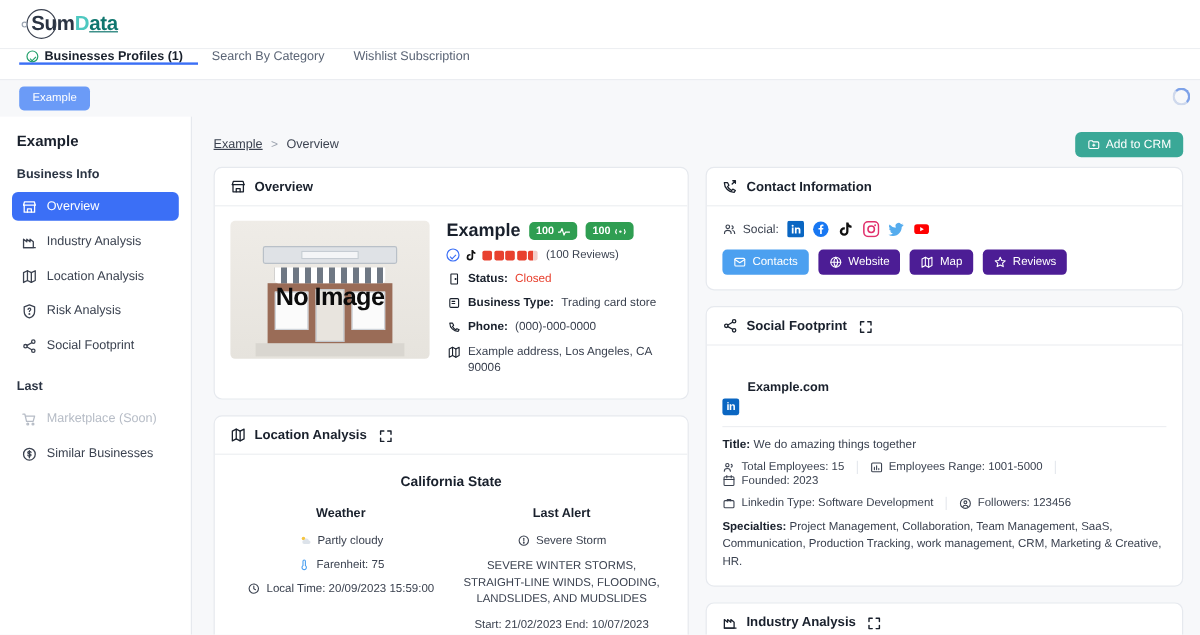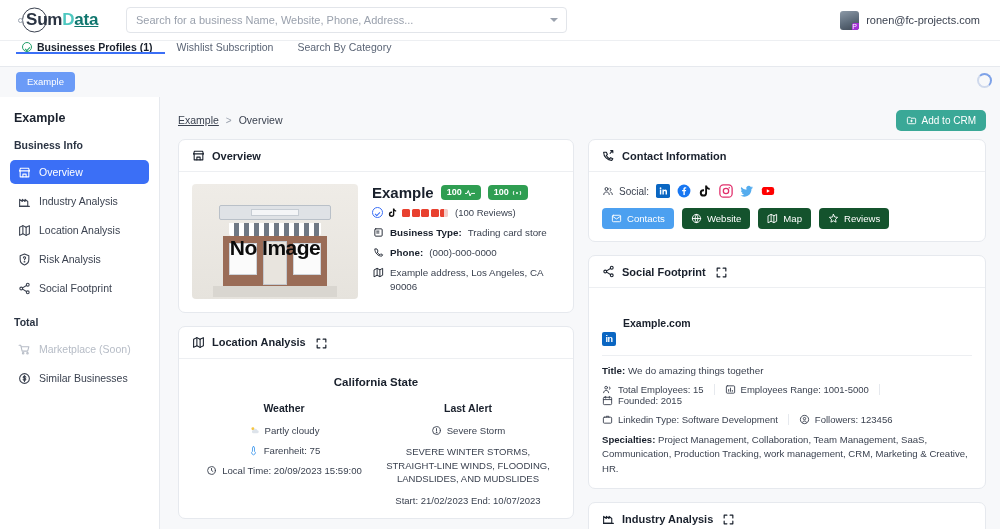--- a/index.html
+++ b/index.html
@@ -189,21 +189,21 @@
 
   
   .social-row { display: flex; align-items: center; gap: 7px; margin-bottom: 10px; }
   .social-label { font-size: 10px; color: #3b4250; display: flex; align-items: center; gap: 5px; }
   .social-label svg { width: 12px; height: 12px; display:block; }
   .si { width: 14px; height: 14px; border-radius: 3px; display: flex; align-items: center; justify-content: center; cursor: pointer; }
   .si svg { width: 14px; height: 14px; display: block; }
   .btn-row { display: flex; gap: 8px; }
   .cbtn {
     border: none; border-radius: 4px; height: 21px; padding: 0 9px; font-size: 9.6px; color: #fff;
-    display: flex; align-items: center; gap: 5px; cursor: pointer; background: #14532d;
+    display: flex; align-items: center; gap: 5px; cursor: pointer; background: #4c1d95;
     font-family: "Liberation Sans", sans-serif;
   }
   .cbtn.blue { background: #4ca0f0; }
   .cbtn svg { width: 11px; height: 11px; display: block; }
 
   
   .li-head { display: flex; align-items: center; gap: 7px; padding-bottom: 9px; border-bottom: 1px solid #edeff2; margin-bottom: 9px; }
   .li-badge { width: 14px; height: 14px; background: #0a66c2; border-radius: 2px; display:flex;align-items:center;justify-content:center;margin-top:32px;}
   .li-badge span { color:#fff; font-size:9px; font-weight:700; line-height:1; letter-spacing:-.5px;}
   .li-name { font-size: 10.5px; font-weight: 700; color: #19202c; }
@@ -221,43 +221,33 @@
 
 <div class="app">
 
   <div class="topbar">
     <div class="logo">
       <span class="logo-mark"></span>
       <span class="logo-dot"></span>
       <span class="logo-text"><span class="t1">Sum</span><span class="t2">D</span><span class="t3">ata</span></span>
     </div>
 
-    <div class="searchwrap">
-      <input class="searchbox" type="text" placeholder="Search for a business Name, Website, Phone, Address..." style="">
-      <span class="search-caret"></span>
-    </div>
-
-    <div class="userbox">
-      <span class="avatar">
-        <span class="avatar-badge">P</span>
-      </span>
-      <span class="user-email">ronen@fc-projects.com</span>
-    </div>
+
   </div>
 
   <div class="tabsbar">
     <div class="tab active">
       <span class="tab-check"></span>
       <span>Businesses Profiles (1)</span>
     </div>
     <div class="tab">
-      <span>Wishlist Subscription</span>
+      <span>Search By Category</span>
     </div>
     <div class="tab">
-      <span>Search By Category</span>
+      <span>Wishlist Subscription</span>
     </div>
   </div>
 
   <div class="chipbar">
     <div class="chip">Example</div>
     <div class="spinner"></div>
   </div>
 
   <div class="body">
 
@@ -315,21 +305,21 @@
           <svg viewBox="0 0 24 24" fill="none" stroke="currentColor" stroke-width="2" stroke-linecap="round" stroke-linejoin="round">
             <circle cx="18" cy="5" r="2.6"></circle>
               <circle cx="6" cy="12" r="2.6"></circle>
               <circle cx="18" cy="19" r="2.6"></circle>
             <path d="M8.4 10.8l7.2-4.2M8.4 13.2l7.2 4.2"></path>
           </svg>
         </span>
         <span>Social Footprint</span>
       </div>
 
-      <div class="side-group second">Total</div>
+      <div class="side-group second">Last</div>
 
       <div class="side-item disabled">
         <span class="side-icon">
           <svg viewBox="0 0 24 24" fill="none" stroke="currentColor" stroke-width="2" stroke-linecap="round" stroke-linejoin="round">
             <path d="M2 4h3l2.6 11h10.2l2.2-8H6.2"></path>
               <circle cx="9.5" cy="19" r="1.4"></circle>
               <circle cx="17.5" cy="19" r="1.4"></circle>
           </svg>
         </span>
         <span>Marketplace (Soon)</span>
@@ -428,20 +418,30 @@
                     <span class="stars">
                       <span class="sq"></span>
                         <span class="sq"></span>
                         <span class="sq"></span>
                         <span class="sq"></span>
                         <span class="sq half"></span>
                     </span>
                     <span class="reviews">(100 Reviews)</span>
                   </div>
 
+                  <div class="info-line">
+                    <span class="ic">
+                      <svg viewBox="0 0 24 24" fill="none" stroke="#19202c" stroke-width="2" stroke-linecap="round" stroke-linejoin="round">
+                          <rect x="6" y="3" width="12" height="18" rx="1"></rect>
+                          <circle cx="14.5" cy="12" r=".9" fill="#19202c"></circle>
+                        </svg>
+                    </span>
+                    <b>Status:</b>
+                    <span class="closed">Closed</span>
+                  </div>
 
                   <div class="info-line">
                     <span class="ic">
                       <svg viewBox="0 0 24 24" fill="none" stroke="#19202c" stroke-width="2" stroke-linecap="round" stroke-linejoin="round">
                           <rect x="4" y="4" width="16" height="16" rx="2"></rect>
                           <path d="M8 9h5M8 13h5"></path>
                         </svg>
                     </span>
                     <b>Business Type:</b>
                     <span>Trading card store</span>
@@ -692,21 +692,21 @@
                     </span>
                   <span>Employees Range: 1001-5000</span>
                 </span>
                 <span class="sf-cell">
                   <span>
                       <svg viewBox="0 0 24 24" fill="none" stroke="#3b4250" stroke-width="2" stroke-linecap="round">
                         <rect x="3" y="5" width="18" height="16" rx="2"></rect>
                         <path d="M3 10h18M8 3v4M16 3v4"></path>
                       </svg>
                     </span>
-                  <span>Founded: 2015</span>
+                  <span>Founded: 2023</span>
                 </span>
               </div>
 
 
               <div class="sf-row">
                 <span class="sf-cell">
                   <span>
                       <svg viewBox="0 0 24 24" fill="none" stroke="#3b4250" stroke-width="2" stroke-linecap="round">
                         <rect x="3" y="7" width="18" height="13" rx="2"></rect>
                         <path d="M9 7V5h6v2"></path>

